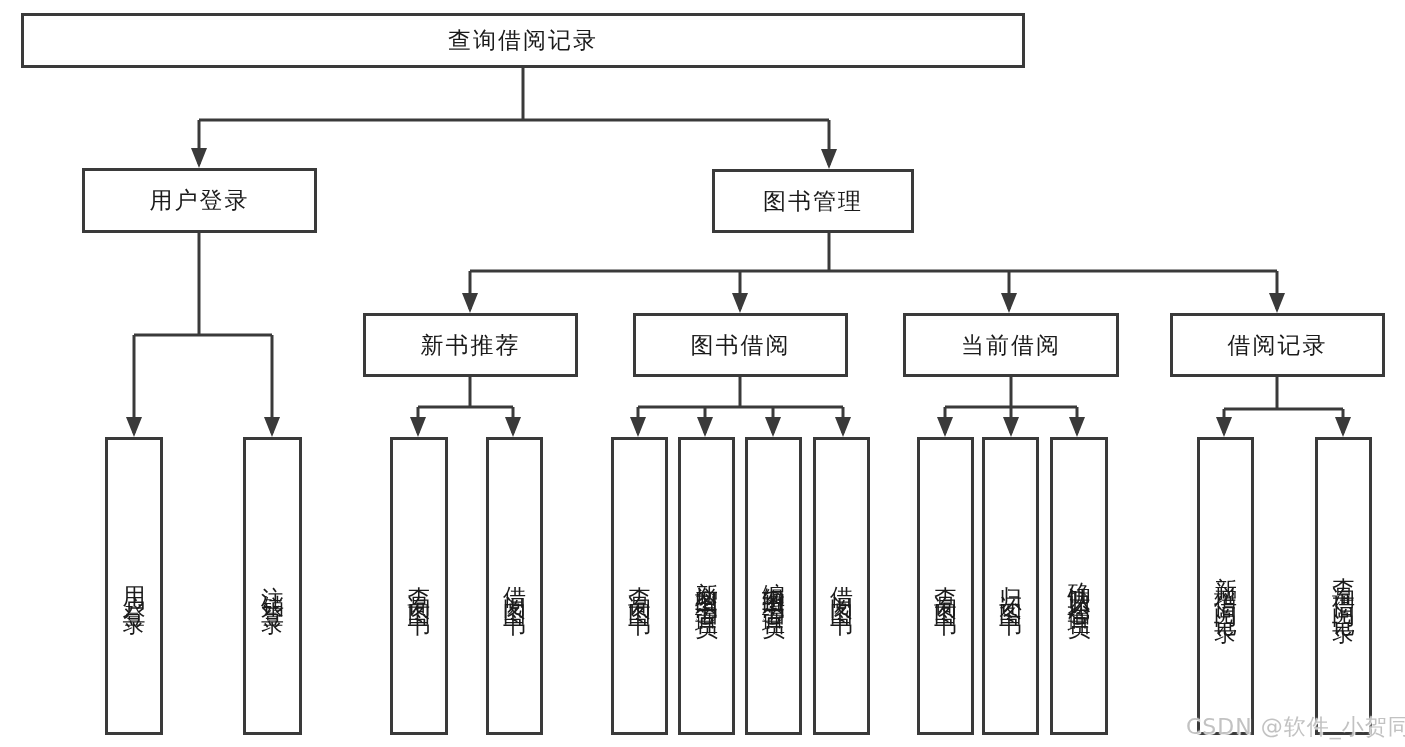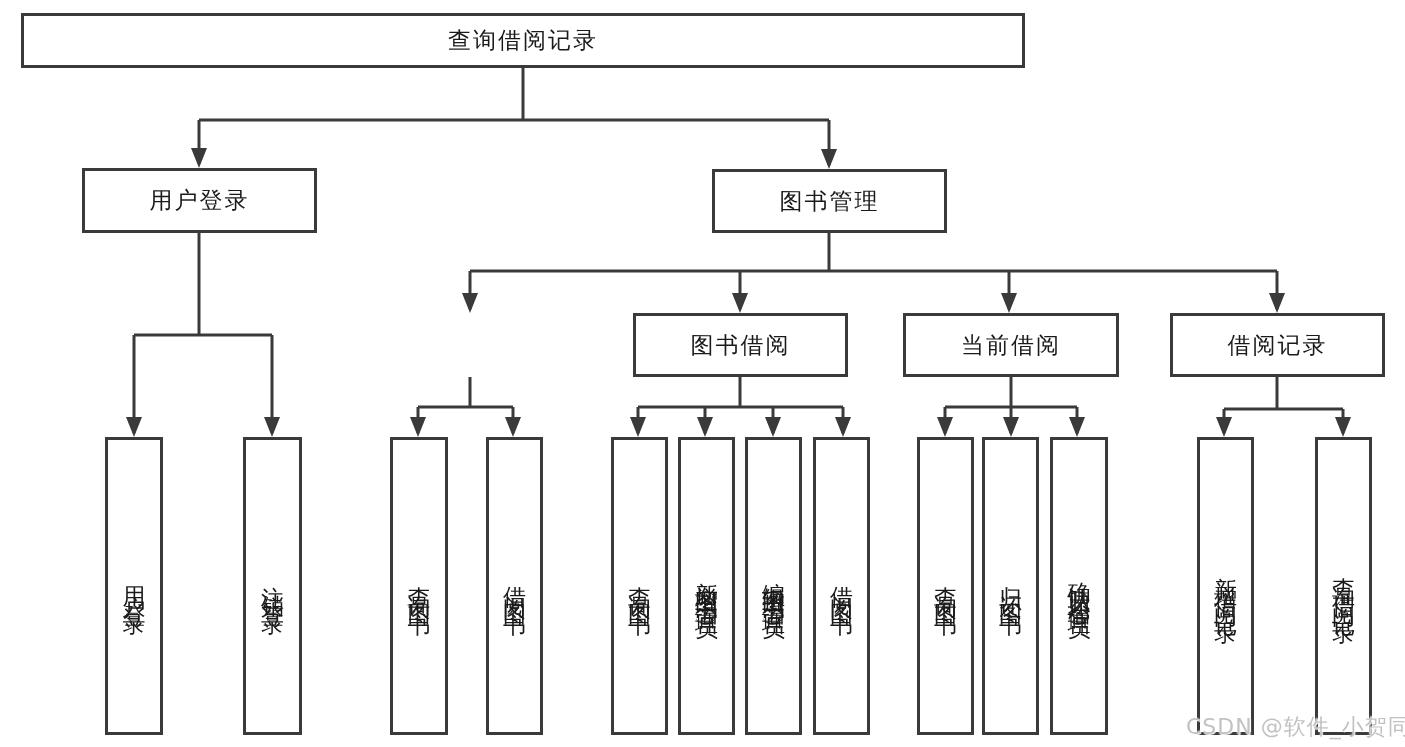--- a/index.html
+++ b/index.html
@@ -144,24 +144,27 @@
     </g>
   </svg>
 
   <div class="box h" style="left:21px;top:13px;width:1004px;height:55px">
     <span>查询借阅记录</span>
   </div>
 
   <div class="box h" style="left:82px;top:168px;width:235px;height:65px">
     <span>用户登录</span>
   </div>
-  <div class="box h" style="left:712px;top:169px;width:235px;height:64px">
+  <div class="box h" style="left:712px;top:169px;width:202px;height:64px">
     <span>图书管理</span>
   </div>
 
+  <div class="box h" style="left:363px;top:313px;width:215px;height:64px">
+    <span>新书推荐</span>
+  </div>
   <div class="box h" style="left:903px;top:313px;width:216px;height:64px">
     <span>当前借阅</span>
   </div>
   <div class="box h" style="left:633px;top:313px;width:215px;height:64px">
     <span>图书借阅</span>
   </div>
   <div class="box h" style="left:1170px;top:313px;width:215px;height:64px">
     <span>借阅记录</span>
   </div>
 

